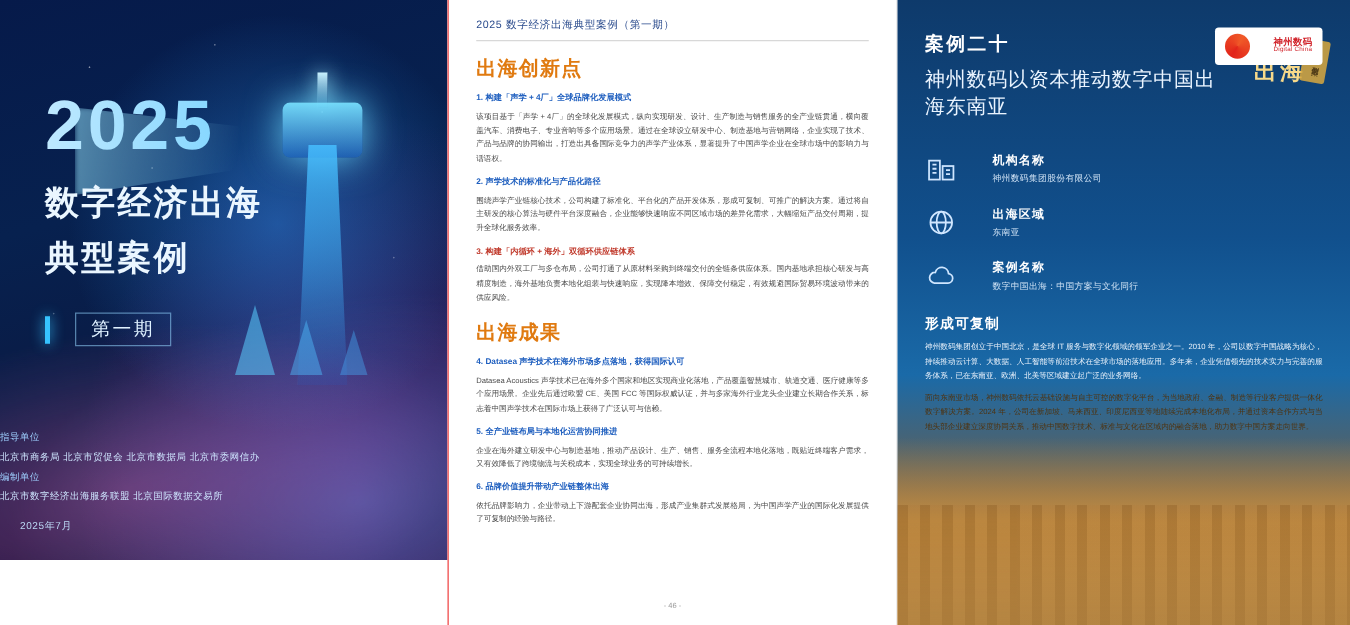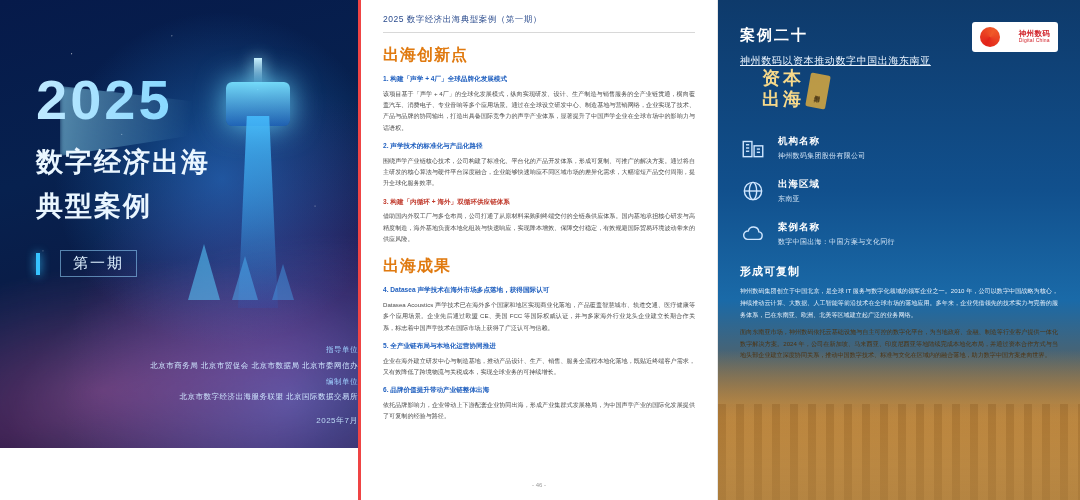--- a/index.html
+++ b/index.html
@@ -65,56 +65,56 @@
   .cover-inner{position:relative;z-index:5;padding:72px 0 0 36px;}
   .year{font-size:56px;font-weight:700;letter-spacing:3px;line-height:1;
     background:linear-gradient(90deg,#bfe9ff,#6fd0ff 60%,#3aa7ff);
     -webkit-background-clip:text;background-clip:text;color:transparent;}
   .line1{margin-top:16px;font-size:27px;font-weight:700;letter-spacing:2px;color:#eaf6ff;}
   .line2{margin-top:8px;font-size:27px;font-weight:700;letter-spacing:2px;color:#eaf6ff;}
   .issue{margin-top:26px;display:inline-flex;align-items:center;gap:20px;}
   .issue .bar{width:4px;height:22px;background:#36c3ff;box-shadow:0 0 10px #36c3ff;}
   .issue .txt{font-size:15px;color:#dff1ff;border:1px solid rgba(150,215,255,.55);
     padding:3px 12px;letter-spacing:2px;}
-  .cover-foot{position:absolute;left:12px;right:0;bottom:18px;z-index:6;text-align:right;
+  .cover-foot{position:absolute;left:0;right:0;bottom:18px;z-index:6;text-align:left;
     font-size:7.5px;color:#cfe6ff;line-height:2.1;letter-spacing:.5px;}
   .cover-foot .lbl{color:#9fd0ff;}
   .cover-foot .date{margin-top:8px;font-size:8px;color:#bcd9f5;margin-left:16px;}
 
   
   .page{position:relative;width:360px;flex:0 0 360px;height:500px;background:#fff;
-    border-left:3px solid #ef4444;border-right:1px solid #e6e6e6;padding:0 22px;box-sizing:border-box;}
+    border-left:1px solid #ef4444;border-right:1px solid #e6e6e6;padding:0 22px;box-sizing:border-box;}
   .pg-head{padding:14px 0 6px;border-bottom:1px solid #d8d8d8;
     font-size:8.5px;color:#2a4b8d;letter-spacing:.5px;}
   .sec-h{margin:12px 0 6px;font-size:16px;font-weight:700;color:#e07a10;letter-spacing:1px;}
   .para{font-size:6.1px;line-height:1.85;color:#4a4a4a;text-align:justify;margin:0 0 7px;}
   .sub{font-size:6.6px;font-weight:700;color:#1f5fbf;line-height:1.8;margin:7px 0 3px;}
   .sub.red{color:#c0392b;}
   .pg-foot{position:absolute;bottom:12px;left:0;right:0;text-align:center;font-size:6px;color:#999;}
 
   
   .case{position:relative;width:360px;flex:1 1 auto;height:500px;overflow:hidden;
     background:linear-gradient(180deg,#0e3a6b 0%,#11508d 38%,#1a6aa8 60%,#8a5a2a 86%,#c98b3f 100%);}
   .case .cityglow{position:absolute;left:0;right:0;bottom:0;height:150px;
     background:linear-gradient(180deg,rgba(200,140,60,0) 0%,rgba(205,150,70,.85) 45%,rgba(225,175,95,.95) 100%);}
   .case .skyline{position:absolute;left:0;right:0;bottom:0;height:96px;opacity:.55;
     background:
       linear-gradient(to top,rgba(90,50,10,.55),rgba(90,50,10,0)),
       repeating-linear-gradient(90deg,rgba(120,70,20,.45) 0 8px,rgba(180,120,60,.25) 8px 18px);}
   .case-head{position:relative;z-index:4;display:flex;justify-content:space-between;
-    align-items:flex-start;padding:26px 20px 0 22px;flex-direction:column;}
+    align-items:flex-start;padding:26px 20px 0 22px;}
   .case-no{font-size:15px;font-weight:700;color:#fff;letter-spacing:2px;}
-  .case-title{margin-top:9px;font-size:10px;color:#eaf4ff;letter-spacing:.6px;text-decoration:underline;}
+  .case-title{margin-top:9px;font-size:16px;color:#eaf4ff;letter-spacing:.6px;}
   .stamp{position:relative;width:86px;text-align:center;}
   .stamp .big{font-size:18px;font-weight:700;color:#f7d98a;line-height:1.15;letter-spacing:3px;}
   .stamp .seal{position:absolute;right:-2px;top:6px;width:20px;height:34px;background:#d9a93f;
     transform:rotate(10deg);opacity:.85;border-radius:2px;font-size:6px;color:#5a3a08;
     display:flex;align-items:center;justify-content:center;writing-mode:vertical-rl;}
   .info{position:relative;z-index:4;margin:26px 22px 0;}
-  .info-row{display:flex;align-items:flex-start;gap:12px;margin-bottom:17px;}
+  .info-row{display:flex;align-items:flex-start;gap:28px;margin-bottom:17px;}
   .ic{width:26px;height:26px;flex:0 0 26px;color:#cfe6ff;}
   .ic svg{width:26px;height:26px;display:block;}
   .ik{font-size:9.5px;font-weight:700;color:#ffffff;letter-spacing:1px;}
   .iv{margin-top:3px;font-size:7px;color:#cfe2f5;letter-spacing:.3px;}
   .logo{position:absolute;right:22px;top:22px;z-index:5;background:#fff;border-radius:3px;
     padding:5px 8px;display:flex;align-items:center;gap:19px;}
   .logo .swirl{width:20px;height:20px;border-radius:50%;
     background:conic-gradient(from 210deg,#e2231a,#f05a28,#e2231a);}
   .logo .lt{line-height:1.15}
   .logo .lt b{display:block;font-size:7.5px;color:#d1232a;letter-spacing:.3px;}

